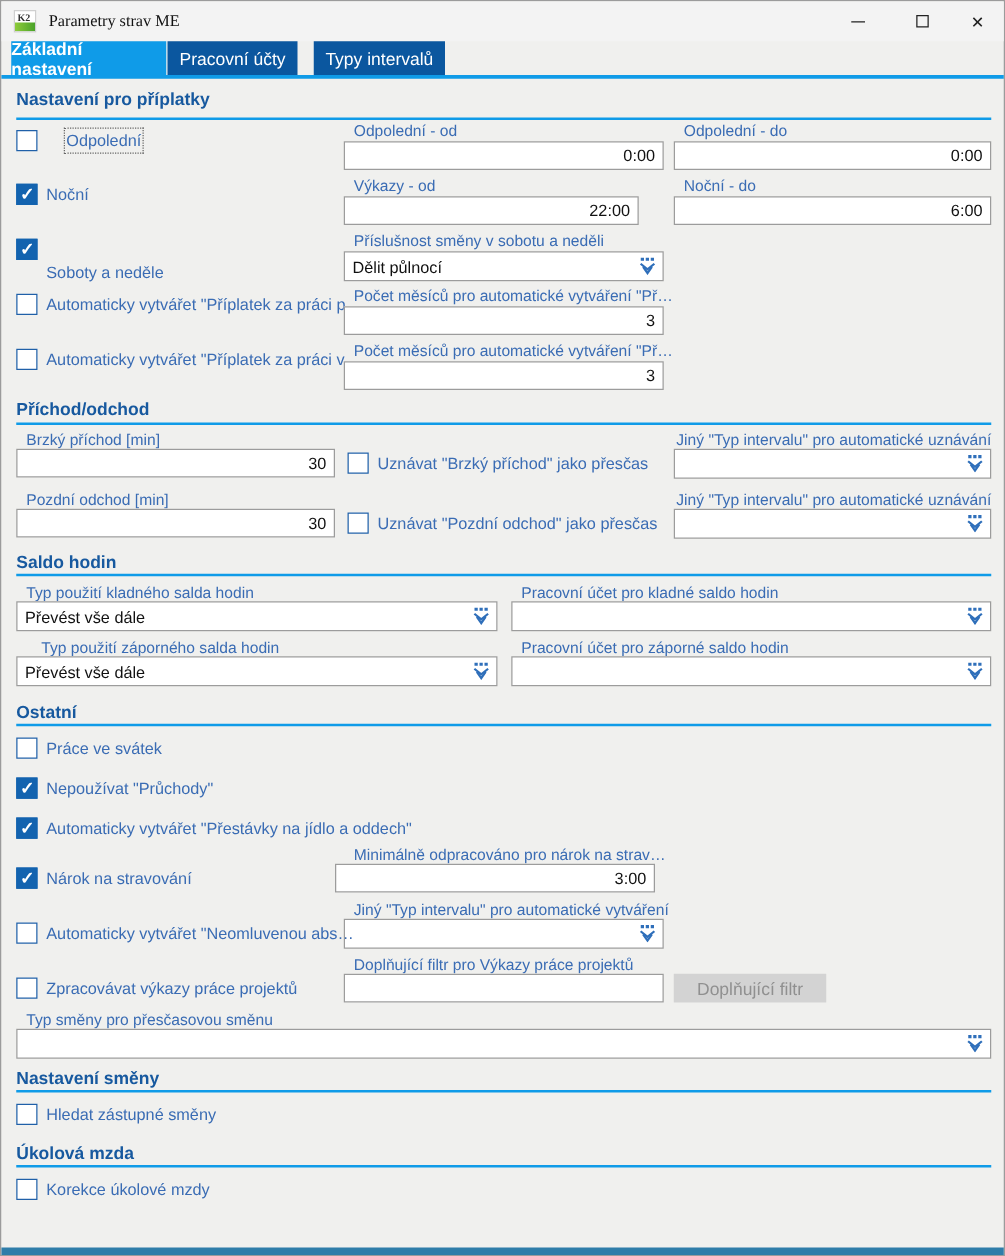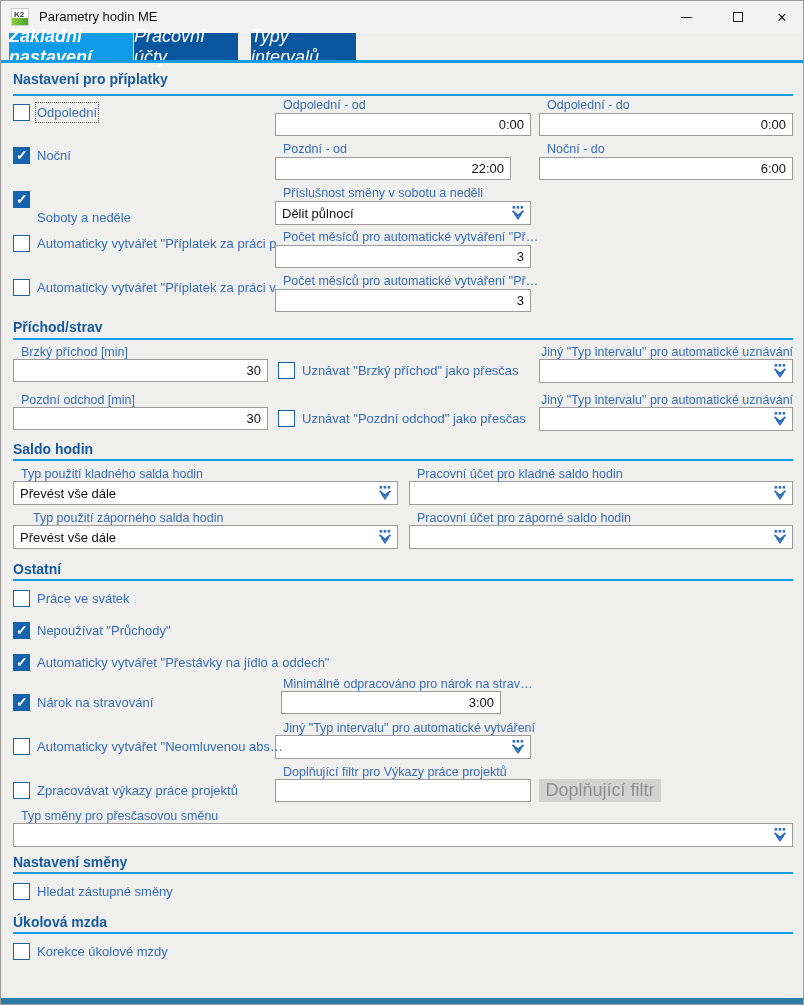--- a/index.html
+++ b/index.html
@@ -3,55 +3,55 @@
 <meta charset="utf-8">
 <style>
   * { margin:0; padding:0; box-sizing:border-box; }
   html,body { background:#d8d8d8; }
   body { font-family:"Liberation Sans", sans-serif; }
   #window {
     position:relative; width:804px; height:1005px; background:#f0f0ee;
     border:1px solid #9b9b9b; overflow:hidden;
   }
   
-  .titlebar { position:absolute; left:0; top:0; width:804px; height:32px; background:#f3f3f3; }
+  .titlebar { position:absolute; left:0; top:0; width:804px; height:32px; background:#f3f3f3;font-family:Liberation Serif, serif; }
   .app-icon { position:absolute; left:10px; top:7px; width:18px; height:18px; background:#fff;
     border:1px solid #cfcfcf; overflow:hidden; }
   .app-icon .k2t { position:absolute; left:2px; top:1px; font-size:8px; font-weight:bold; color:#333; }
   .app-icon .k2g { position:absolute; left:0; bottom:0; width:100%; height:7px;
     background:linear-gradient(90deg,#8ecb3a,#4aa32a); }
   .win-title { position:absolute; left:38px; top:8px; font-size:13px; color:#111; }
   .win-btn { position:absolute; top:0; width:44px; height:32px; display:flex; align-items:center; justify-content:center; }
   .min-glyph { width:11px; height:0; border-top:1.6px solid #222; }
   .max-glyph { width:10px; height:10px; border:1.4px solid #222; }
   .close-glyph { font-size:13px; color:#222; line-height:1; }
   
-  .tab { position:absolute; top:32px; height:27px; color:#fff; font-size:18px;
-    display:flex; align-items:center; justify-content:center; background:#0b579f; cursor:default;font-style:italic; }
+  .tab { position:absolute; top:32px; height:27px; color:#fff; font-size:14px;
+    display:flex; align-items:center; justify-content:center; background:#0b579f; cursor:default; }
   .tab.active { background:#0f9be8; font-weight:bold; }
   .tab-underline { position:absolute; left:0; top:59px; width:804px; height:3px; background:#0f9be8; }
   
   .sec-h { position:absolute; font-size:14px; font-weight:bold; color:#17599f; white-space:nowrap; }
   .rule { position:absolute; height:2px; background:#0f9be8; }
   
   .cb { position:absolute; width:17px; height:17px; background:#fff; border:1px solid #2060a8; }
   .cb.checked { background:#1363af; border-color:#1363af; }
   .cb.checked::after { content:"✓"; position:absolute; left:2px; top:-1px; color:#fff; font-size:14px; font-weight:bold; }
   .cb-label { position:absolute; font-size:13px; color:#3a6cb4; line-height:17px; white-space:nowrap; }
-  .cb-label.focused { outline:1px dotted #666; outline-offset:1px; }
+  .cb-label.focused { outline:1px dotted #666; outline-offset:1px;margin-left:16px; }
   
   .flabel { position:absolute; font-size:12.5px; color:#3a6cb4; white-space:nowrap; }
   .tinput { position:absolute; height:23px; border:1px solid #9c9c9c; background:#fff;
     font-family:"Liberation Sans", sans-serif; font-size:13px; color:#111; padding:0 6px; }
   .tinput.num { text-align:right; }
   .dropdown { position:absolute; height:24px; border:1px solid #9c9c9c; background:#fff;
     display:flex; align-items:center; padding:0 4px 0 6px; }
   .dd-text { flex:1; font-size:13px; color:#111; white-space:nowrap; overflow:hidden; }
   .dd-icon { flex:0 0 auto; }
-  .btn-disabled { position:absolute; background:#d3d3d3; color:#909090; font-size:18px;
+  .btn-disabled { position:absolute; background:#d3d3d3; color:#909090; font-size:14px;
     display:flex; align-items:center; justify-content:center; }
   .bottom-bar { position:absolute; left:0; bottom:0; width:804px; height:6px; background:#2e7da9; }
 </style>
 </head>
 <body>
 
 <svg width="0" height="0" style="position:absolute">
   <defs>
     <g id="combo-glyph">
       <rect x="2.6" y="0" width="2.6" height="2.6" fill="#2f6fba"></rect>
@@ -63,21 +63,21 @@
   </defs>
 </svg>
 
 <div id="window">
 
   <div class="titlebar">
     <div class="app-icon">
       <span class="k2t">K2</span>
       <span class="k2g"></span>
     </div>
-    <div class="win-title">Parametry hodin ME</div>
+    <div class="win-title">Parametry strav ME</div>
     <div class="win-btn" style="left:663px">
         <span class="min-glyph"></span>
       </div>
     <div class="win-btn" style="left:715px">
         <span class="max-glyph"></span>
       </div>
     <div class="win-btn" style="left:759px">
         <span class="close-glyph">✕</span>
       </div>
   </div>
@@ -92,21 +92,21 @@
 
   <div class="cb" style="left:12px;top:103px"></div>
   <span class="cb-label focused" style="left:36px;top:103px">Odpolední</span>
   <label class="flabel" style="left:282px;top:97px">Odpolední - od</label>
   <input class="tinput num" style="left: 274px; top: 112px; width: 256px;" value="0:00">
   <label class="flabel" style="left:546px;top:97px">Odpolední - do</label>
   <input class="tinput num" style="left: 538px; top: 112px; width: 254px;" value="0:00">
 
   <div class="cb checked" style="left:12px;top:146px"></div>
   <span class="cb-label" style="left:36px;top:146px">Noční</span>
-  <label class="flabel" style="left:282px;top:141px">Pozdní - od</label>
+  <label class="flabel" style="left:282px;top:141px">Výkazy - od</label>
   <input class="tinput num" style="left: 274px; top: 156px; width: 236px;" value="22:00">
   <label class="flabel" style="left:546px;top:141px">Noční - do</label>
   <input class="tinput num" style="left: 538px; top: 156px; width: 254px;" value="6:00">
 
   <div class="cb checked" style="left:12px;top:190px"></div>
   <span class="cb-label" style="left:36px;top:208px">Soboty a neděle</span>
   <label class="flabel" style="left:282px;top:185px">Příslušnost směny v sobotu a neděli</label>
   <div class="dropdown" style="left:274px;top:200px;width:256px">
     <span class="dd-text">Dělit půlnocí</span>
     <svg class="dd-icon" width="16" height="14">
@@ -117,21 +117,21 @@
   <div class="cb" style="left:12px;top:234px"></div>
   <span class="cb-label" style="left:36px;top:234px">Automaticky vytvářet "Příplatek za práci p…</span>
   <label class="flabel" style="left:282px;top:229px">Počet měsíců pro automatické vytváření "Př…</label>
   <input class="tinput num" style="left: 274px; top: 244px; width: 256px;" value="3">
 
   <div class="cb" style="left:12px;top:278px"></div>
   <span class="cb-label" style="left:36px;top:278px">Automaticky vytvářet "Příplatek za práci v…</span>
   <label class="flabel" style="left:282px;top:273px">Počet měsíců pro automatické vytváření "Př…</label>
   <input class="tinput num" style="left: 274px; top: 288px; width: 256px;" value="3">
 
-  <div class="sec-h" style="left:12px;top:318px">Příchod/strav</div>
+  <div class="sec-h" style="left:12px;top:318px">Příchod/odchod</div>
   <div class="rule" style="left:12px;top:337px;width:780px"></div>
 
   <label class="flabel" style="left:20px;top:344px">Brzký příchod [min]</label>
   <input class="tinput num" style="left: 12px; top: 358px; width: 255px;" value="30">
   <div class="cb" style="left:277px;top:361px"></div>
   <span class="cb-label" style="left:301px;top:361px">Uznávat "Brzký příchod" jako přesčas</span>
   <label class="flabel" style="left:540px;top:344px">Jiný "Typ intervalu" pro automatické uznávání</label>
   <div class="dropdown" style="left:538px;top:358px;width:254px">
     <span class="dd-text"></span>
     <svg class="dd-icon" width="16" height="14">
@@ -190,21 +190,21 @@
   <div class="cb" style="left:12px;top:589px"></div>
   <span class="cb-label" style="left:36px;top:589px">Práce ve svátek</span>
 
   <div class="cb checked" style="left:12px;top:621px"></div>
   <span class="cb-label" style="left:36px;top:621px">Nepoužívat "Průchody"</span>
 
   <div class="cb checked" style="left:12px;top:653px"></div>
   <span class="cb-label" style="left:36px;top:653px">Automaticky vytvářet "Přestávky na jídlo a oddech"</span>
 
   <label class="flabel" style="left:282px;top:676px">Minimálně odpracováno pro nárok na strav…</label>
-  <input class="tinput num" style="left: 280px; top: 690px; width: 220px;" value="3:00">
+  <input class="tinput num" style="left: 267px; top: 690px; width: 256px;" value="3:00">
   <div class="cb checked" style="left:12px;top:693px"></div>
   <span class="cb-label" style="left:36px;top:693px">Nárok na stravování</span>
 
   <label class="flabel" style="left:282px;top:720px">Jiný "Typ intervalu" pro automatické vytváření</label>
   <div class="dropdown" style="left:274px;top:734px;width:256px">
     <span class="dd-text"></span>
     <svg class="dd-icon" width="16" height="14">
         <use href="#combo-glyph"></use>
       </svg>
   </div>

